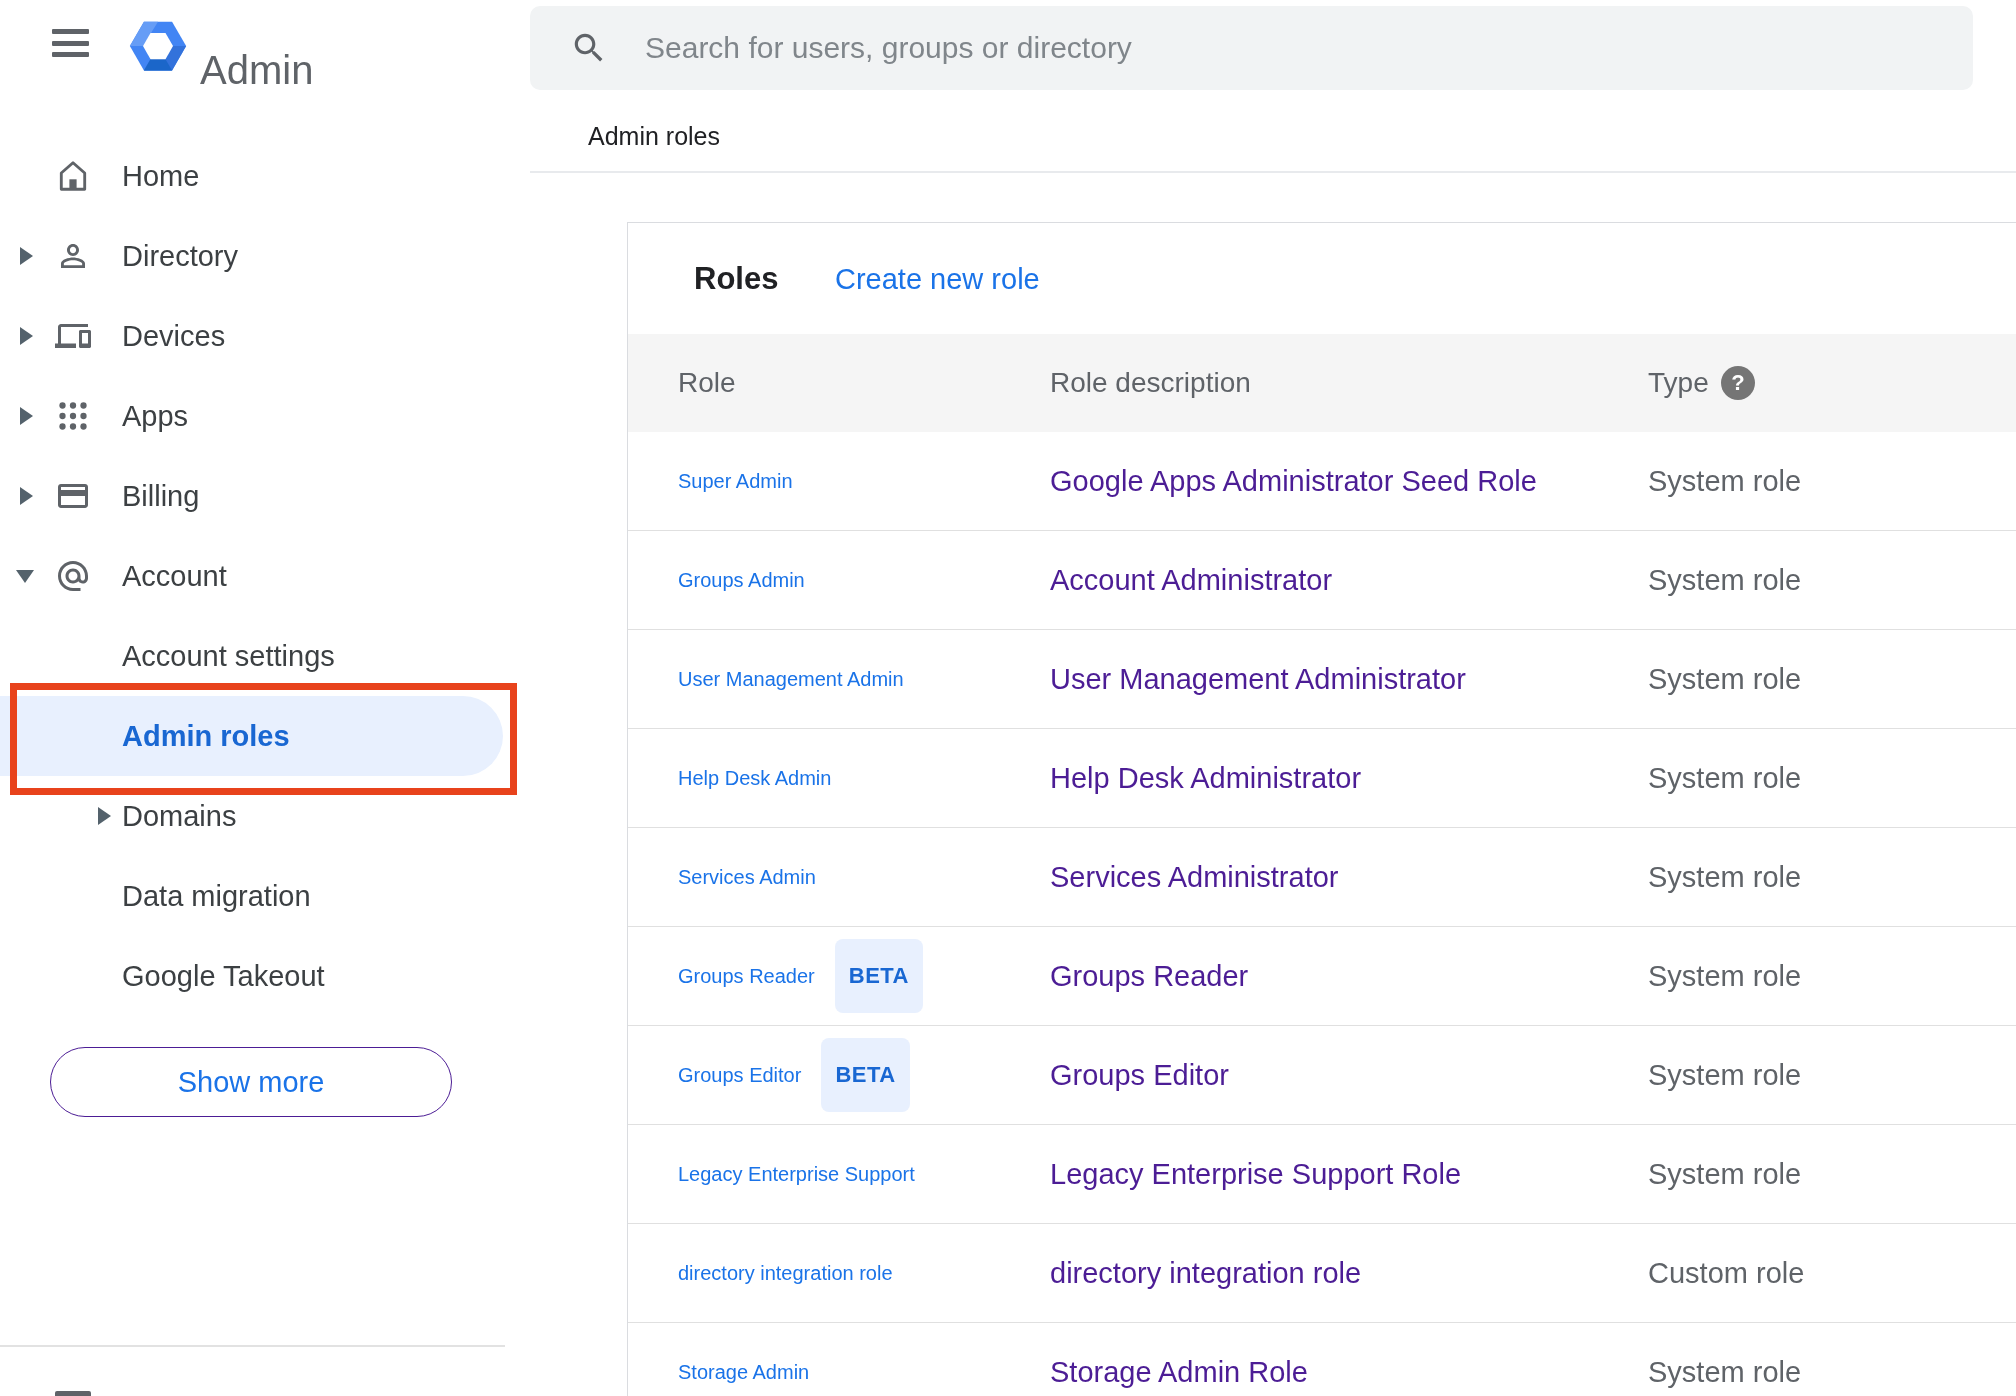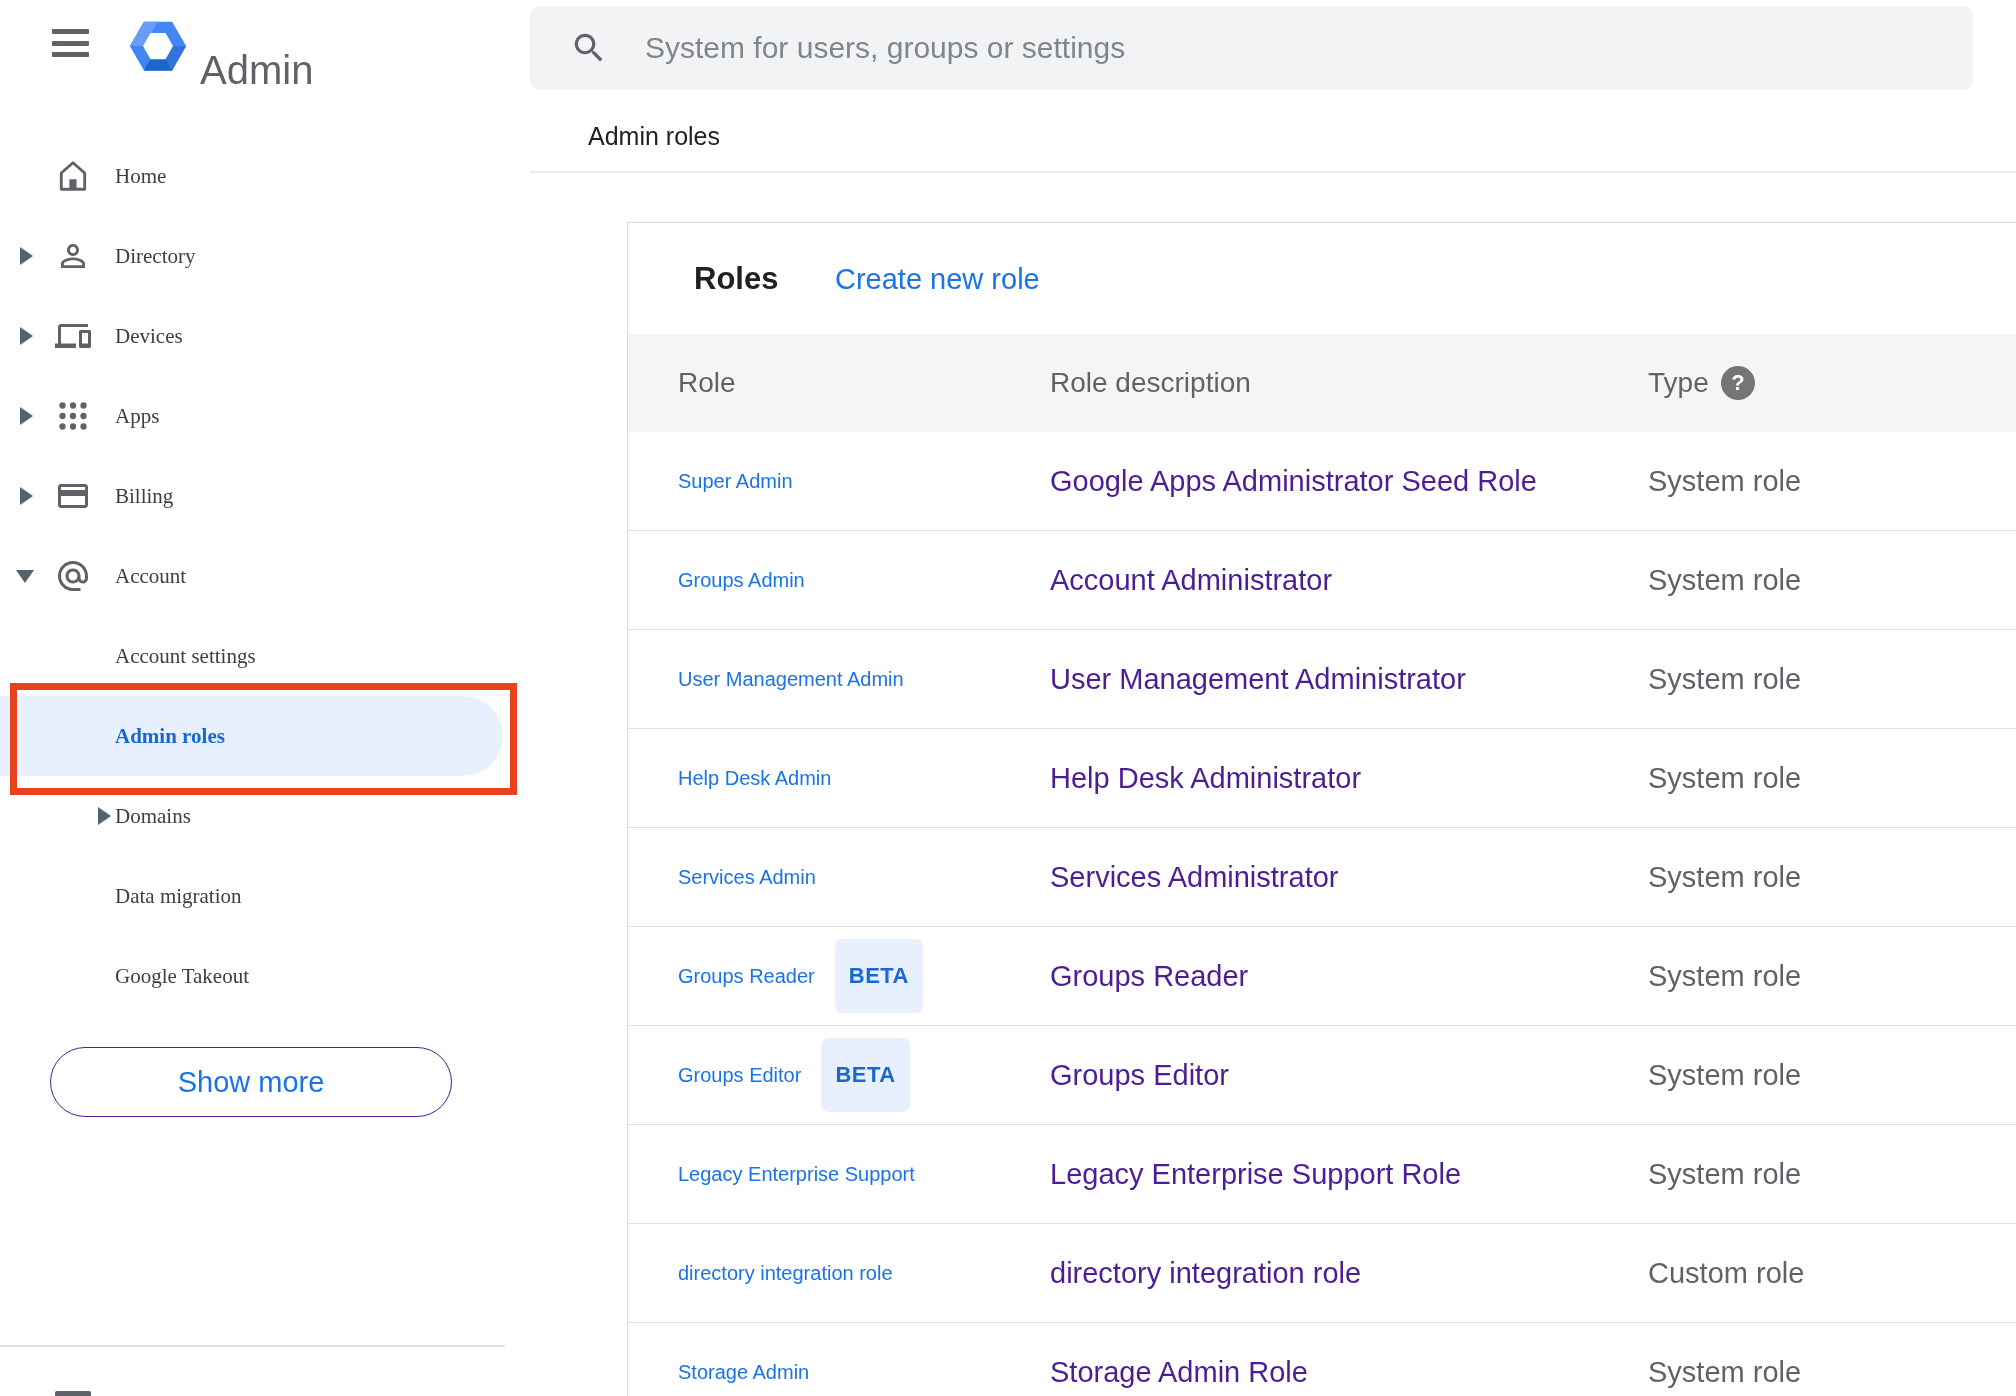--- a/index.html
+++ b/index.html
@@ -9,21 +9,21 @@
   }
   
   #sidebar{position:absolute;left:0;top:0;width:530px;height:1396px;background:#fff;}
   .hamburger{position:absolute;left:52px;top:29px;width:37px;height:28px;display:flex;flex-direction:column;justify-content:space-between;cursor:pointer;}
   .hamburger span{display:block;width:37px;height:5px;background:#5f6368;border-radius:1px;}
   .logo{position:absolute;left:128px;top:16px;width:60px;height:60px;}
   .logo-text{position:absolute;left:200px;top:22px;font-size:40px;color:#5f6368;margin-top:26px;}
   .nav{position:absolute;left:0;top:136px;width:530px;}
   .nav-row{position:relative;height:80px;cursor:pointer;}
   .nav-icon{position:absolute;left:55px;top:22px;width:36px;height:36px;}
-  .nav-label{position:absolute;left:115px;top:50%;transform:translateY(-50%);font-size:21px;color:#3c4043;white-space:nowrap;font-family:Liberation Serif, serif;}
+  .nav-label{position:absolute;left:122px;top:50%;transform:translateY(-50%);font-size:29px;color:#3c4043;white-space:nowrap;}
   .tri-right{position:absolute;left:20px;top:31px;width:0;height:0;border-top:9px solid transparent;border-bottom:9px solid transparent;border-left:13px solid #54626c;}
   .tri-down{position:absolute;left:16px;top:34px;width:0;height:0;border-left:9px solid transparent;border-right:9px solid transparent;border-top:13px solid #54626c;}
   .tri-sub{left:98px;}
   .pill{position:absolute;left:0;top:0;width:503px;height:80px;background:#e8f0fe;border-radius:0 45px 45px 0;}
   .nav-row.selected .nav-label{color:#1967d2;font-weight:600;}
   .annotation-box{position:absolute;left:10px;top:-13px;width:507px;height:112px;border:7px solid #e8431c;box-sizing:border-box;z-index:5;pointer-events:none;}
   .show-more{position:absolute;left:50px;top:1047px;width:402px;height:70px;border:1px solid #4c1d95;border-radius:38px;box-sizing:border-box;display:flex;align-items:center;justify-content:center;font-size:29px;font-weight:500;color:#1a73e8;background:#fff;cursor:pointer;}
   .sidebar-bottom-divider{position:absolute;left:0;top:1345px;width:505px;height:2px;background:#e2e2e2;}
   .partial-icon{position:absolute;left:55px;top:1391px;width:36px;height:5px;background:#5f6368;border-radius:2px 2px 0 0;}
   
@@ -158,21 +158,21 @@
   <div class="sidebar-bottom-divider"></div>
   <div class="partial-icon"></div>
 </div>
 
 <div class="search-bar">
   <span class="search-icon">
     <svg viewBox="0 0 24 24" width="38" height="38" fill="#5f6368">
         <path d="M15.5 14h-.79l-.28-.27C15.41 12.59 16 11.11 16 9.5 16 5.91 13.09 3 9.5 3S3 5.91 3 9.5 5.91 16 9.5 16c1.61 0 3.09-.59 4.23-1.57l.27.28v.79l5 4.99L20.49 19l-4.99-5zm-6 0C7.01 14 5 11.99 5 9.5S7.01 5 9.5 5 14 7.01 14 9.5 11.99 14 9.5 14z"></path>
       </svg>
   </span>
-  <span class="search-placeholder">System for users, groups or settings</span>
+  <span class="search-placeholder">Search for users, groups or directory</span>
 </div>
 
 <div class="breadcrumb">Admin roles</div>
 <div class="content-divider"></div>
 
 <div class="roles-card">
   <div class="card-header">
     <span class="card-title">Roles</span>
     <a class="create-link">Create new role</a>
   </div>

